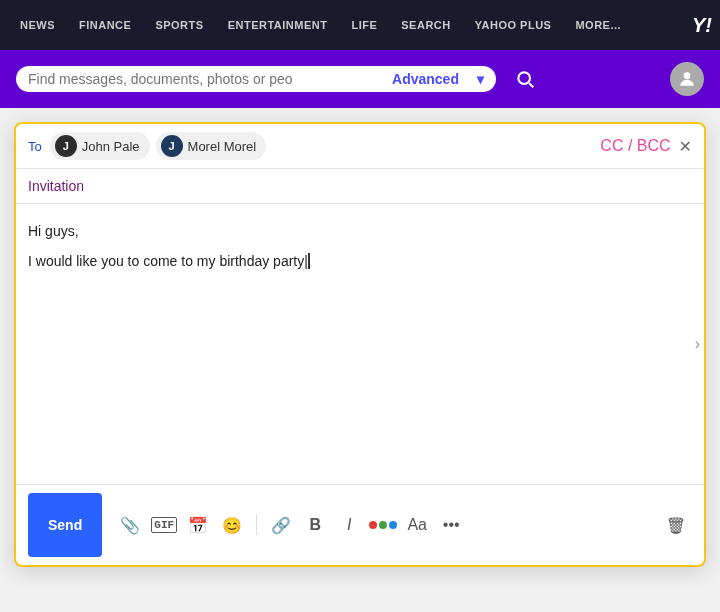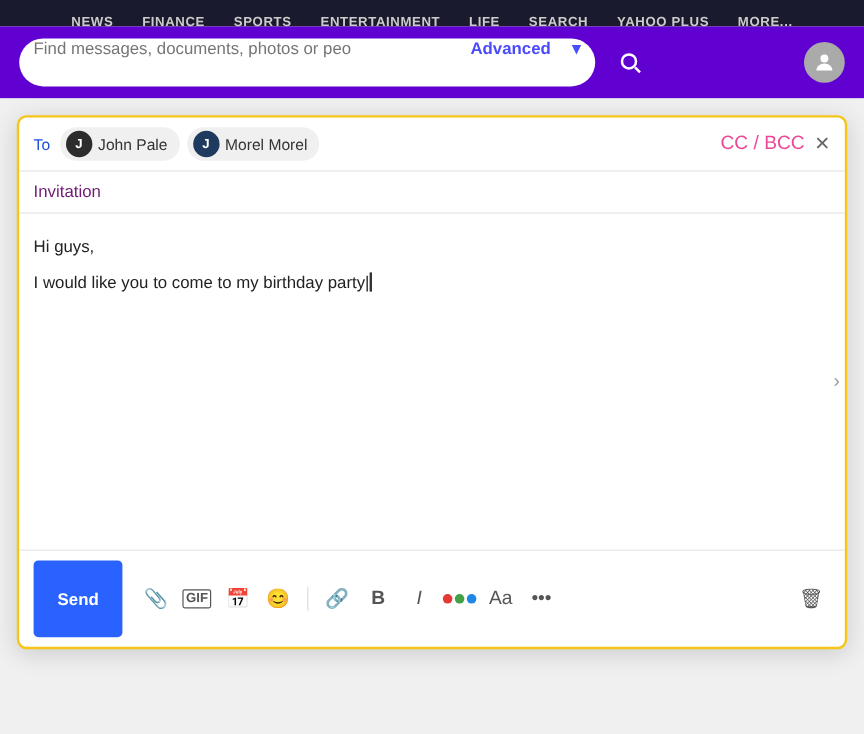--- a/index.html
+++ b/index.html
@@ -3,23 +3,22 @@
   <meta charset="utf-8">
   <style>
     * { margin: 0; padding: 0; box-sizing: border-box; }
     body { width: 720px; height: 612px; font-family: Arial, sans-serif; overflow: hidden; background: #f0f0f0; }
 
     
     .top-nav {
       background: #1a1a2e;
       display: flex;
       align-items: center;
-      height: 22px;
-      padding: 0 20px;
-      flex-direction: column;
+      height: 50px;
+      padding: 0 8px;
     }
     .nav-items {
       display: flex;
       align-items: center;
       flex: 1;
     }
     .nav-item {
       color: #ccc;
       font-size: 11px;
       font-weight: bold;
@@ -43,23 +42,23 @@
       background: #6001d2;
       padding: 10px 16px;
       display: flex;
       align-items: center;
       gap: 10px;
     }
     .search-input-wrapper {
       background: #fff;
       border-radius: 24px;
       display: flex;
-      align-items: flex-start;
+      align-items: center;
       padding: 0 12px;
-      height: 40px;
+      height: 26px;
       flex: 1;
       max-width: 480px;
     }
     .search-input {
       border: none;
       outline: none;
       font-size: 14px;
       color: #333;
       flex: 1;
       background: transparent;
@@ -356,21 +355,21 @@
       <span class="right-arrow">›</span>
     </div>
 
     <div class="compose-toolbar">
       <button class="send-btn">Send</button>
       <div class="toolbar-group">
         <button class="toolbar-btn">
           <span>📎</span>
         </button>
         <button class="toolbar-btn">
-          <span style="font-size:11px;font-weight:bold;border:1.5px solid #555;padding:1px 2px;border-radius:2px;">GIF</span>
+          <span style="font-size:11px;font-weight:bold;border:1.5px solid #555;padding:1px 2px;border-radius:2px;font-family:Liberation Mono, monospace;">GIF</span>
         </button>
         <button class="toolbar-btn">
           <span>📅</span>
         </button>
         <button class="toolbar-btn">
           <span>😊</span>
         </button>
       </div>
       <div class="toolbar-divider"></div>
       <div class="toolbar-group">

